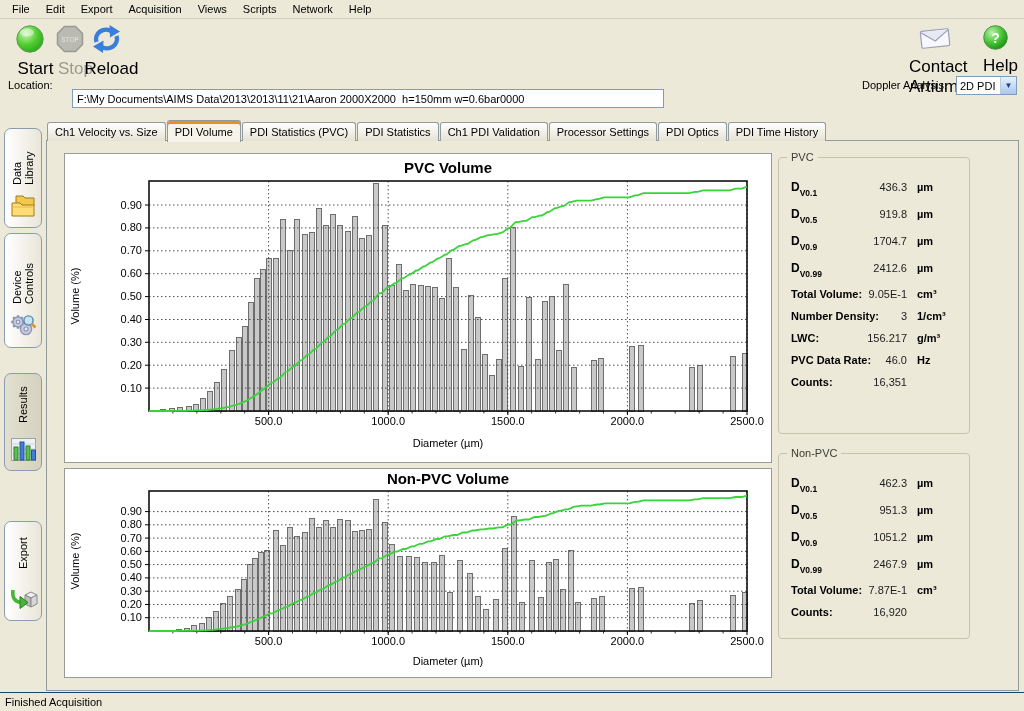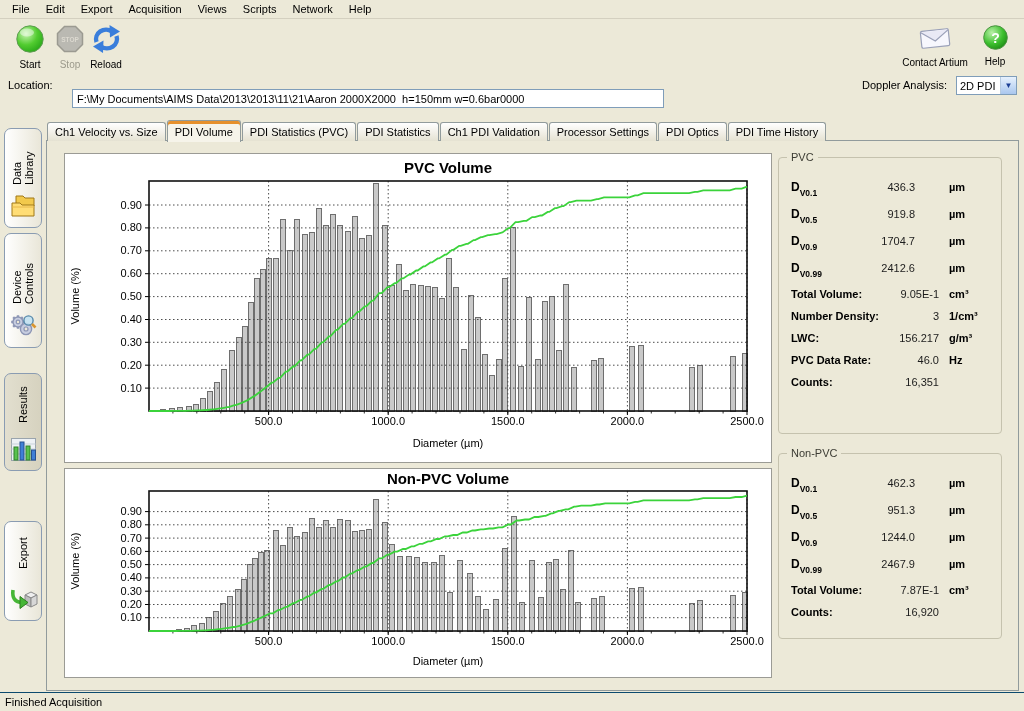--- a/index.html
+++ b/index.html
@@ -8,21 +8,21 @@
 
   
   #menubar { position:absolute; left:0; top:0; width:1024px; height:19px;
              display:flex; align-items:center; padding-left:4px; background:#ece9d8;
              border-bottom:1px solid #d4d0c0; }
   .menu-item { padding:8px 8px; cursor:default; }
 
   
   #toolbar { position:absolute; left:0; top:20px; width:1024px; height:62px; }
   .tool { position:absolute; top:4px; display:flex; flex-direction:column; align-items:center; gap:3px; }
-  .tool .lbl { font-size:10px; }
+  .tool .lbl { font-size:17px;margin-left:11px; }
   .tool.disabled .lbl { color:#9c9a8c; }
 
   
   #locrow { position:absolute; left:0; top:72px; width:1024px; height:28px; }
   #loc-label { position:absolute; left:8px; top:7px; }
   #loc-input { position:absolute; left:72px; top:4px; width:592px; height:19px;
                border:1px solid #7f9db9; background:#fff; font-family:"Liberation Sans",sans-serif;
                font-size:11px; padding:2px 4px; color:#000;margin-top:13px; }
   #doppler-label { position:absolute; left:862px; top:7px; }
   #doppler-combo { position:absolute; left:956px; top:4px; width:61px; height:19px;
@@ -50,27 +50,27 @@
 
   
   #panel { position:absolute; left:46px; top:140px; width:973px; height:551px;
            border:1px solid #919b9c; background:#ece9d8; z-index:2; }
 
   .chartbox { position:absolute; background:#ffffff; border:1px solid #9b9b95; }
   #chart-0 { left:17px; top:12px;  width:708px; height:310px; }
   #chart-1 { left:17px; top:327px; width:708px; height:210px; }
 
   
-  .groupbox { position:absolute; left:731px; width:224px; border:1px solid #c5c2ae; border-radius:4px; }
+  .groupbox { position:absolute; left:731px; width:192px; border:1px solid #c5c2ae; border-radius:4px; }
   .groupbox .legend { position:absolute; top:-7px; left:8px; background:#ece9d8; padding:0 4px; color:#3c3c34; }
   #gb0 { top:16px; height:277px; }
   #gb1 { top:312px; height:186px; }
   .gb-rows { padding:22px 10px 0 12px; }
   .stat-row { display:flex; align-items:baseline; }
-  .stat-row.d-row { height:27px;gap:24px; }
+  .stat-row.d-row { height:27px; }
   .stat-row.t-row { height:22px; }
   .stat-label { font-weight:bold; white-space:nowrap; }
   .stat-label sub { font-size:8.5px; font-weight:bold; position:relative; top:2px; }
   .stat-value { flex:1; text-align:right; padding-right:10px; color:#1c1c1c; }
   .stat-unit { width:42px; font-weight:bold; }
 
   
   #statusbar { position:absolute; left:0; top:692px; width:1024px; height:19px;
                border-top:1px solid #0c4a6e; display:flex; align-items:center; padding-left:5px; }
 
@@ -550,21 +550,21 @@
           <span class="stat-value">462.3</span>
           <span class="stat-unit">µm</span>
         </div>
         <div class="stat-row d-row">
           <span class="stat-label" style="font-size: 12px;">D<sub>V0.5</sub></span>
           <span class="stat-value">951.3</span>
           <span class="stat-unit">µm</span>
         </div>
         <div class="stat-row d-row">
           <span class="stat-label" style="font-size: 12px;">D<sub>V0.9</sub></span>
-          <span class="stat-value">1244.0</span>
+          <span class="stat-value">1051.2</span>
           <span class="stat-unit">µm</span>
         </div>
         <div class="stat-row d-row">
           <span class="stat-label" style="font-size: 12px;">D<sub>V0.99</sub></span>
           <span class="stat-value">2467.9</span>
           <span class="stat-unit">µm</span>
         </div>
         <div class="stat-row t-row">
           <span class="stat-label">Total Volume:</span>
           <span class="stat-value">7.87E-1</span>

